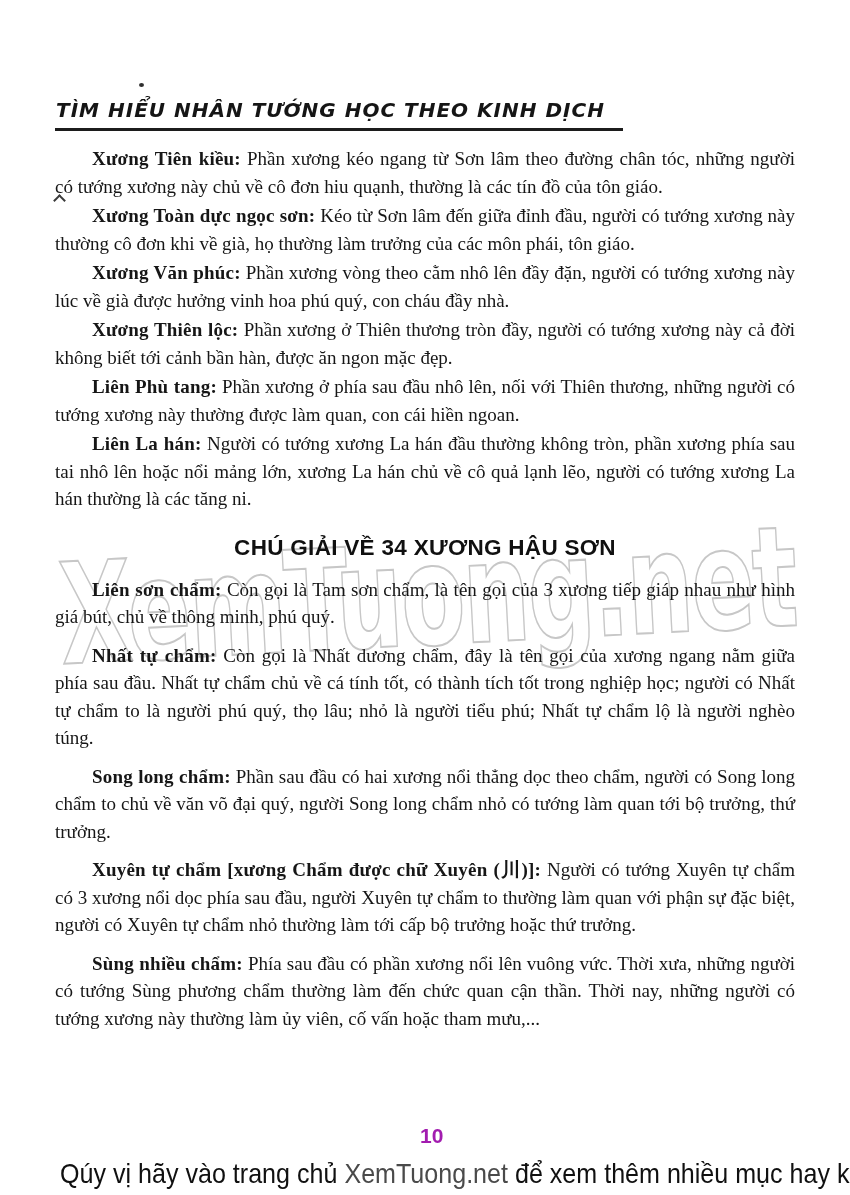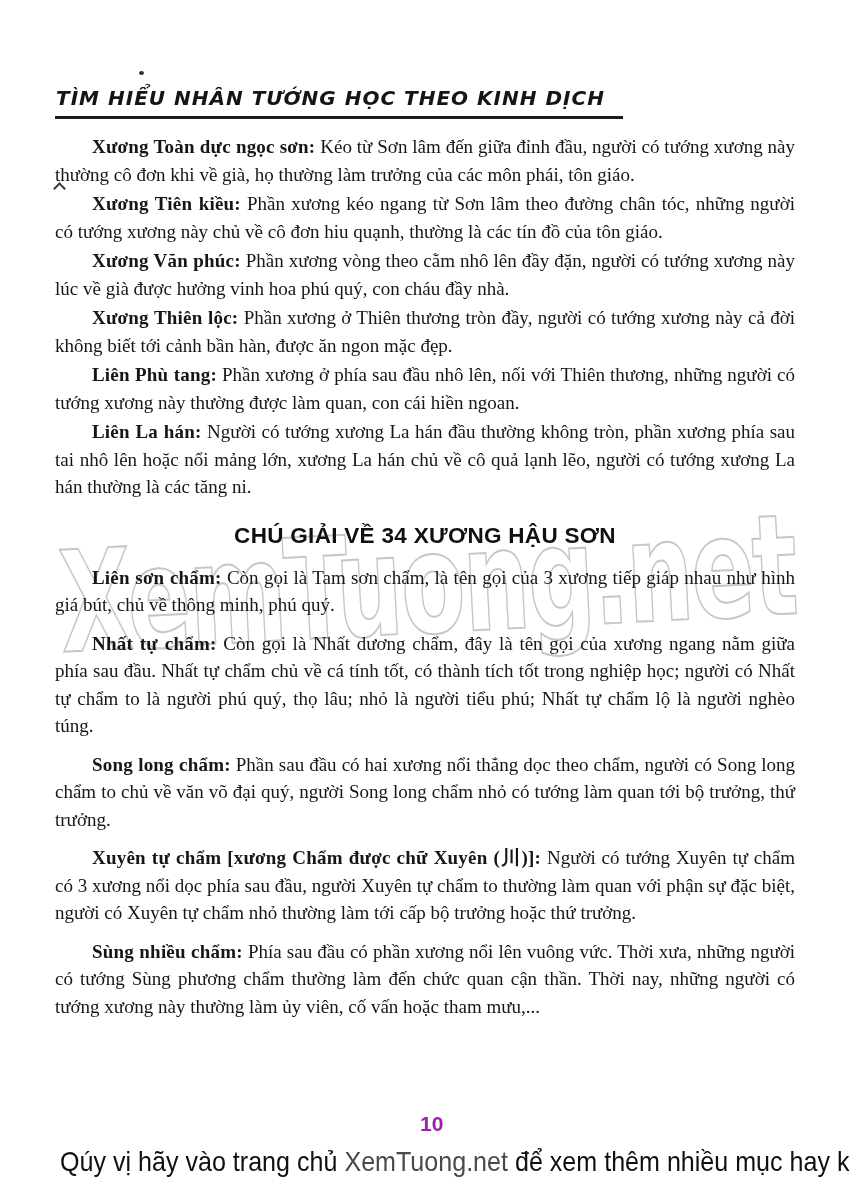--- a/index.html
+++ b/index.html
@@ -24,20 +24,21 @@
     text-stroke:2px #c7c7c7;
     transform:rotate(-3deg) scaleX(0.67);
     transform-origin:left top;
     z-index:0;
     user-select:none;
   }
 
   .content {
     position:relative; z-index:1;
     padding:86px 55px 0 55px;
+    margin-top:12px;
   }
 
   
   .doc-header {
     font-family:"DejaVu Sans", sans-serif;
     font-style:italic; font-weight:bold;
     font-size:20px; letter-spacing:1px;
     color:#151515;
     display:inline-block;
     border-bottom:3px solid #1c1c1c;
@@ -108,26 +109,26 @@
 
   <div class="speck-dot"></div>
   <div class="speck-caret"></div>
 
   <div class="content">
 
     <h1 class="doc-header">TÌM HIỂU NHÂN TƯỚNG HỌC THEO KINH DỊCH</h1>
 
     <div class="part1">
       <p class="para">
+        <b>Xương Tiên kiều:</b>
+        <span>Phần xương kéo ngang từ Sơn lâm theo đường chân tóc, những người có tướng xương này chủ về cô đơn hiu quạnh, thường là các tín đồ của tôn giáo.</span>
+      </p>
+      <p class="para">
         <b>Xương Toàn dực ngọc sơn:</b>
         <span>Kéo từ Sơn lâm đến giữa đỉnh đầu, người có tướng xương này thường cô đơn khi về già, họ thường làm trưởng của các môn phái, tôn giáo.</span>
-      </p>
-      <p class="para">
-        <b>Xương Tiên kiều:</b>
-        <span>Phần xương kéo ngang từ Sơn lâm theo đường chân tóc, những người có tướng xương này chủ về cô đơn hiu quạnh, thường là các tín đồ của tôn giáo.</span>
       </p>
       <p class="para">
         <b>Xương Văn phúc:</b>
         <span>Phần xương vòng theo cằm nhô lên đầy đặn, người có tướng xương này lúc về già được hưởng vinh hoa phú quý, con cháu đầy nhà.</span>
       </p>
       <p class="para">
         <b>Xương Thiên lộc:</b>
         <span>Phần xương ở Thiên thương tròn đầy, người có tướng xương này cả đời không biết tới cảnh bần hàn, được ăn ngon mặc đẹp.</span>
       </p>
       <p class="para">

